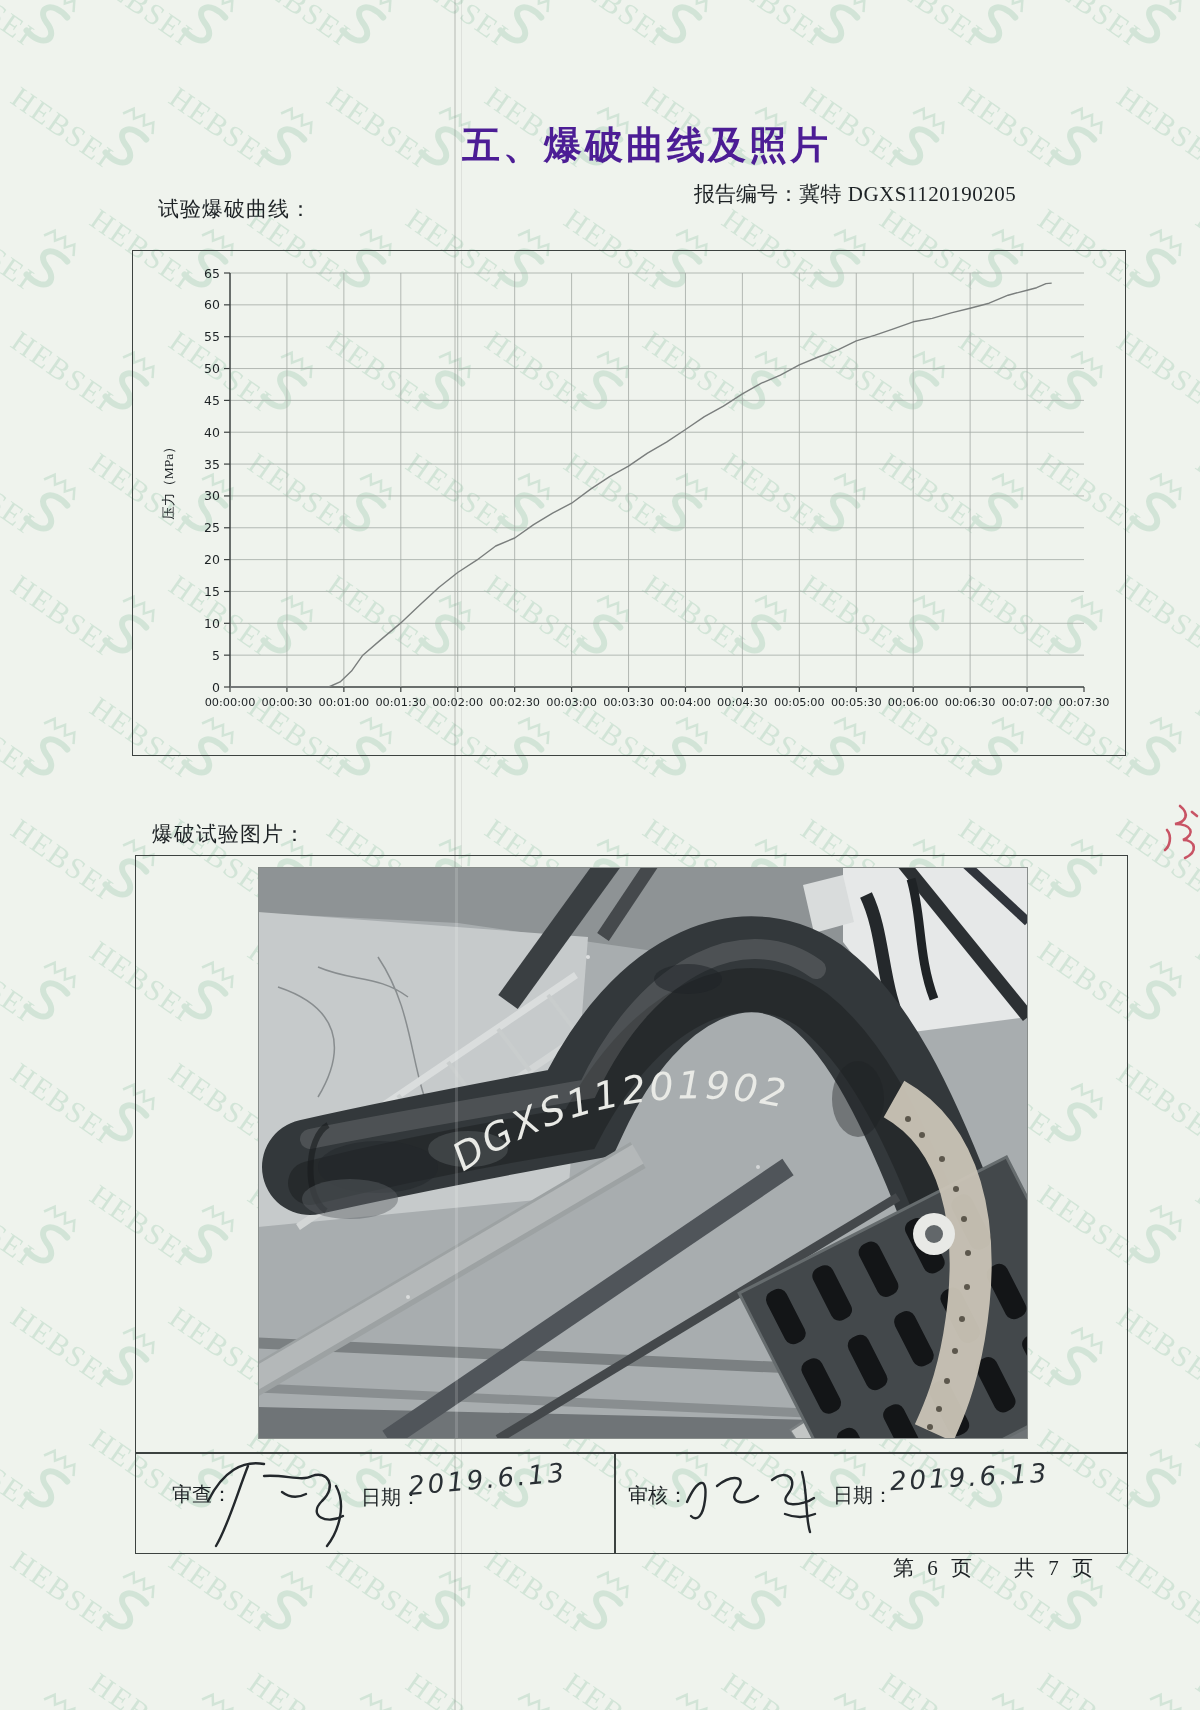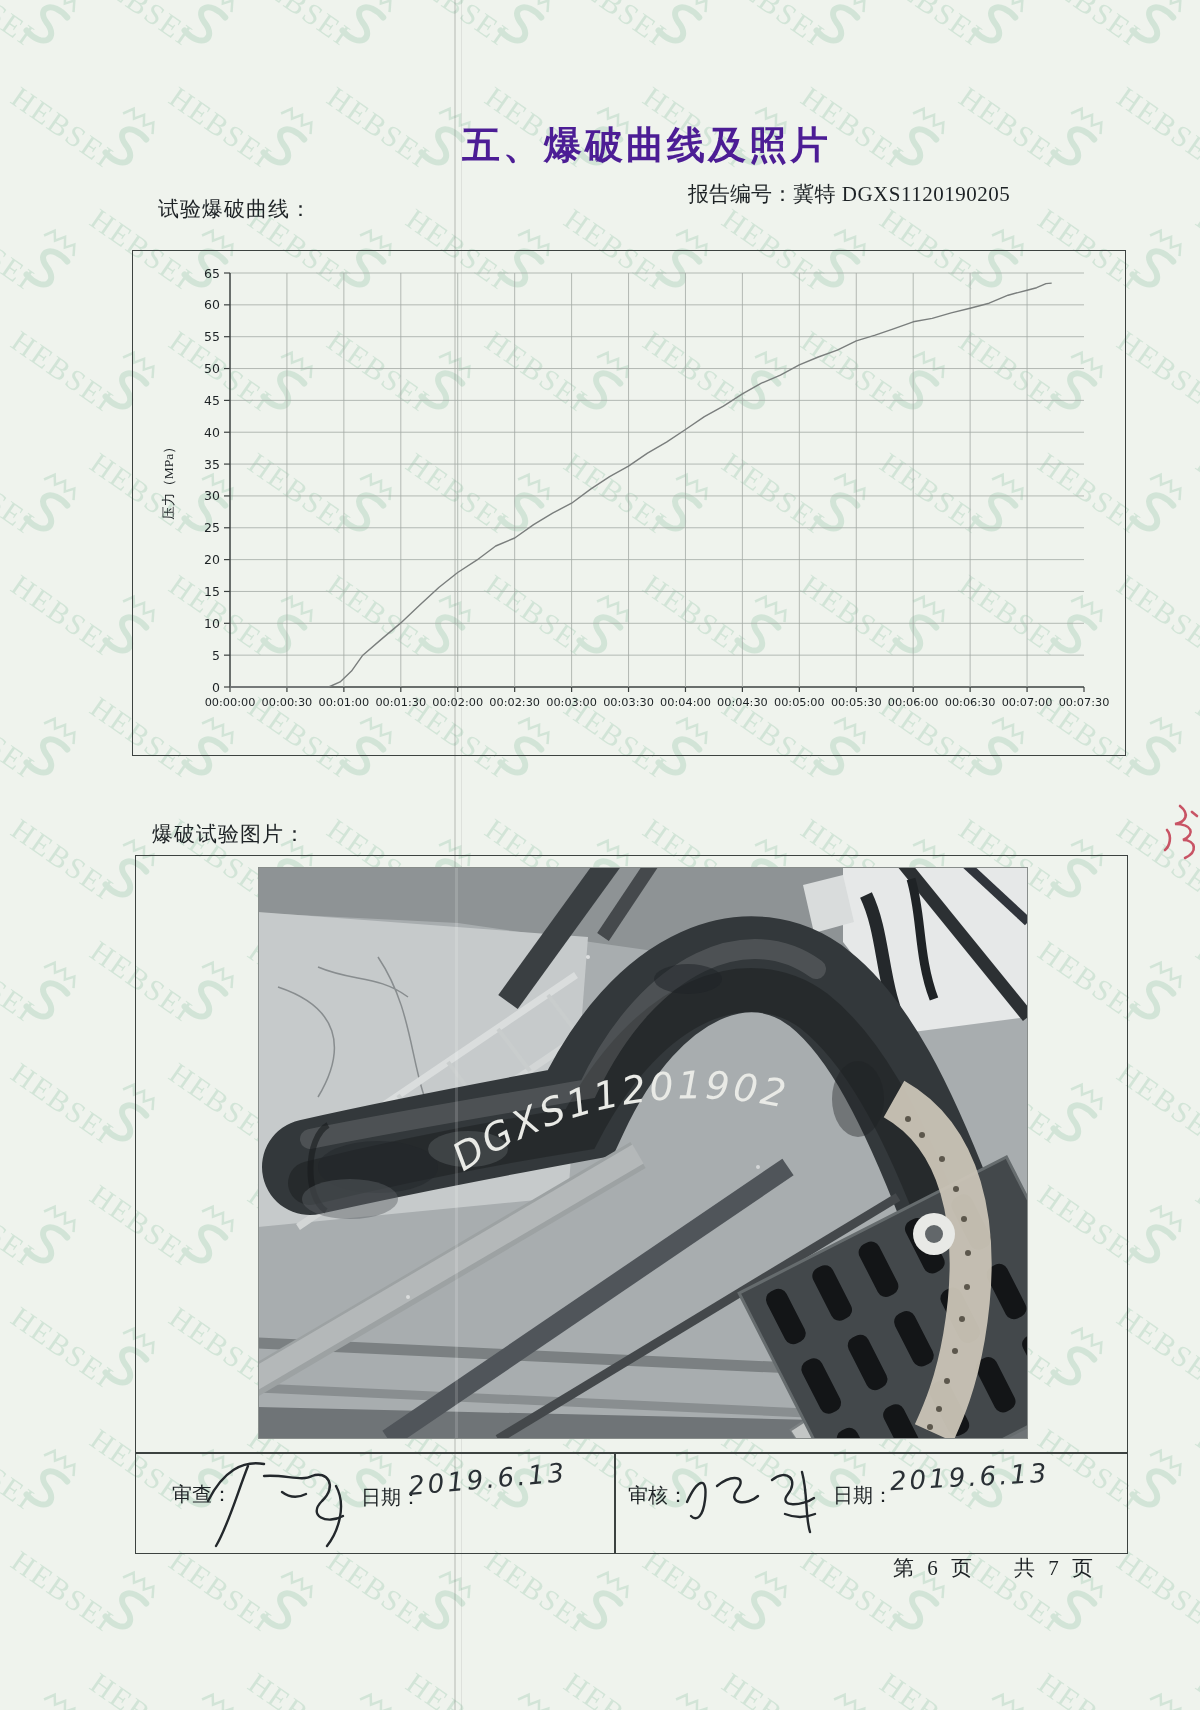--- a/index.html
+++ b/index.html
@@ -6,21 +6,21 @@
   .page{position:relative;width:1200px;height:1710px;margin:0 auto;overflow:hidden;
         background:#eff3ed;font-family:"Liberation Serif","DejaVu Serif",serif;color:#23282b;}
   .abs{position:absolute;}
   svg{display:block;}
   #wm-svg{position:absolute;left:0;top:0;z-index:0;}
   .crease{position:absolute;top:0;height:1710px;z-index:1;}
   .c1{left:454px;width:2px;background:rgba(95,100,97,0.20);}
   .c2{left:461px;width:1px;background:rgba(95,100,97,0.12);}
   .content{position:relative;z-index:2;}
   .page-title{font-size:38px;letter-spacing:3px;font-weight:700;color:#4c1d95;}
-  .report-line{font-size:21px;color:#1d2225;}
+  .report-line{font-size:21px;color:#1d2225;margin-left:6px;}
   .report-line .num{font-family:"Liberation Serif",serif;letter-spacing:0.5px;}
   .section-label{font-size:21px;color:#1d2225;letter-spacing:1px;}
   .frame{position:absolute;border:1.6px solid #3c4240;background:transparent;}
   .sig-text{font-size:20px;color:#1d2225;}
   .hand{font-family:"DejaVu Sans",sans-serif;font-style:italic;font-size:26px;
         color:#2a3035;letter-spacing:3px;}
   .divider-h{position:absolute;background:#3c4240;height:1.6px;}
   .divider-v{position:absolute;background:#3c4240;width:1.6px;}
   .footer{font-size:21px;letter-spacing:4px;color:#1d2225;}
   .footer span{margin-right:38px;}

